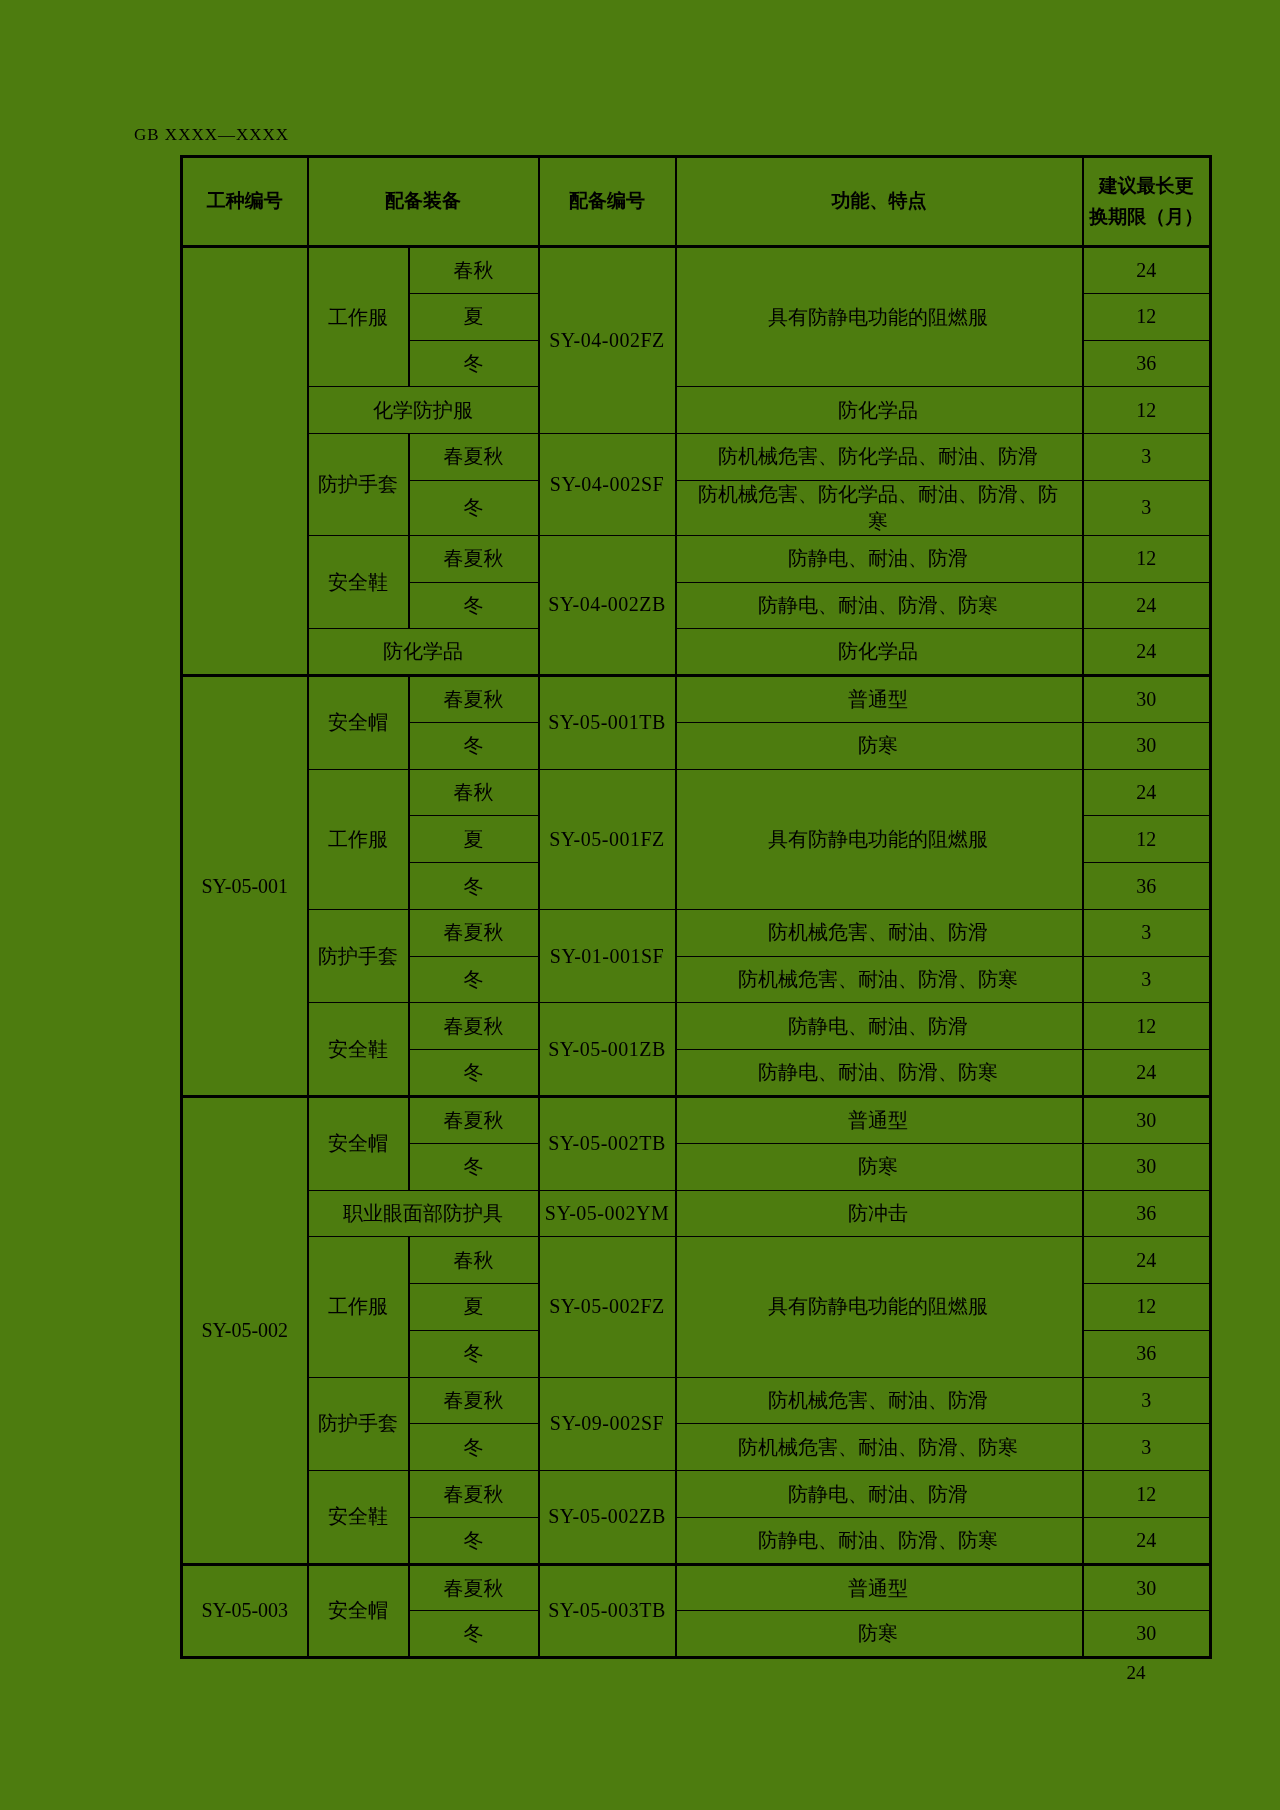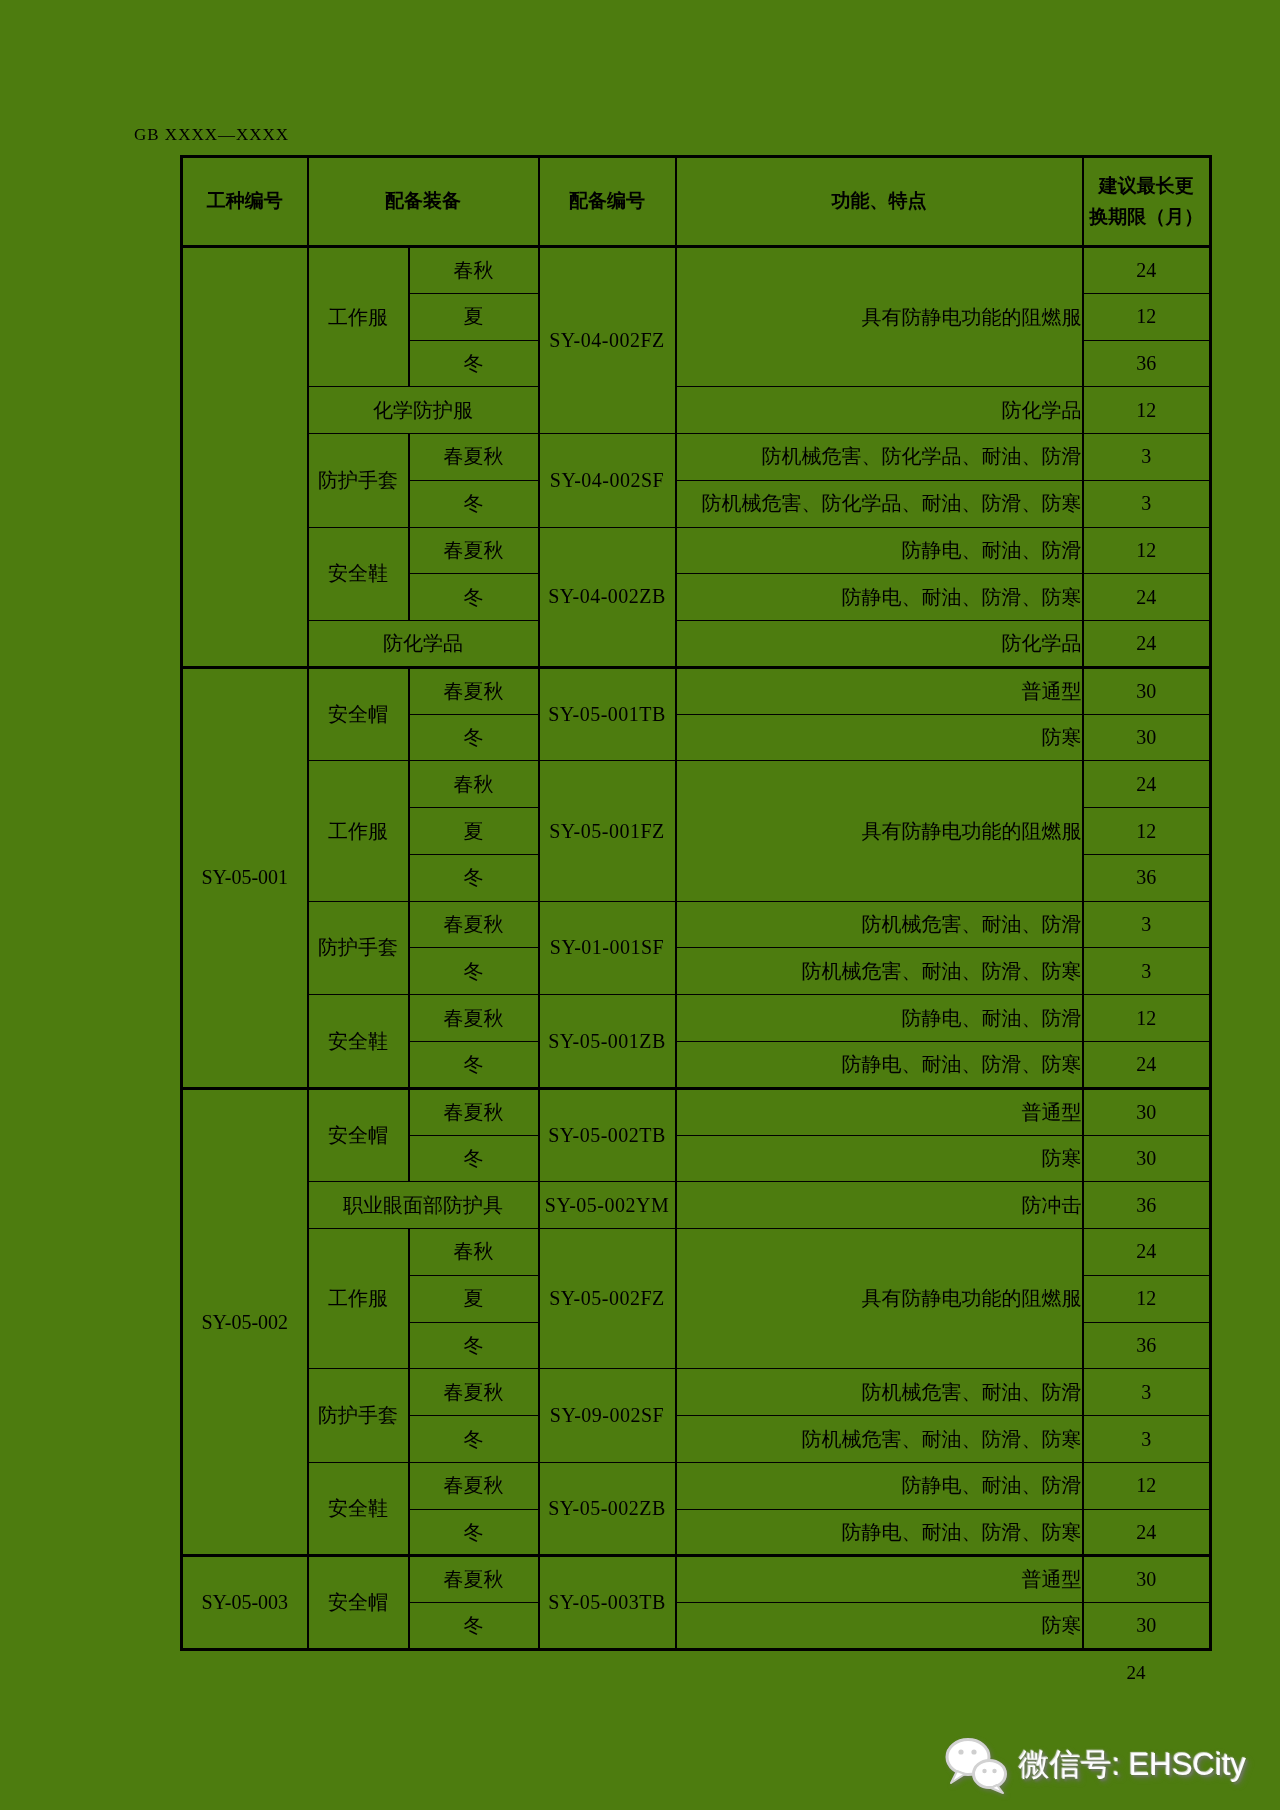--- a/index.html
+++ b/index.html
@@ -34,21 +34,21 @@
   }
   td{
     border:solid #000;border-width:1px 2px;
     font-size:20px;
     vertical-align:middle;
     padding:0;
   }
   tr.thick td{border-top-width:3px;}
   .k-job,.k-equip,.k-equipwide,.k-season,.k-num{text-align:center;}
   .k-code{text-align:center;letter-spacing:0.5px;}
-  .k-func{text-align:right;padding-left:14px;padding-right:0;}
+  .k-func{text-align:center;padding-left:14px;padding-right:16px;}
   .pagenum{
     position:absolute;left:1118px;top:1662px;width:36px;
     text-align:center;font-size:19px;
   }
   .watermark{
     position:absolute;right:34px;top:1736px;
     display:flex;align-items:center;gap:10px;
     filter:drop-shadow(2px 2px 2px rgba(110,110,110,0.65));
   }
   .wm-text{
@@ -255,27 +255,14 @@
         <tr>
           <td class="k-season">冬</td>
           <td class="k-func">防寒</td>
           <td class="k-num">30</td>
         </tr>
       </tbody>
   </table>
 
   <div class="pagenum">24</div>
 
-  <div class="watermark">
-    <svg width="66" height="58" viewBox="0 0 66 58">
-      <ellipse cx="25" cy="21" rx="21" ry="17.5" fill="#ffffff" stroke="#d2d2d2" stroke-width="3"></ellipse>
-      <path d="M14 35 L8 47 L22 38 Z" fill="#ffffff" stroke="#d2d2d2" stroke-width="2" stroke-linejoin="round"></path>
-      <circle cx="18" cy="16" r="2.6" fill="#cfcfcf"></circle>
-      <circle cx="31" cy="16" r="2.6" fill="#cfcfcf"></circle>
-      <ellipse cx="46.5" cy="38" rx="16" ry="13.5" fill="#ffffff" stroke="#d2d2d2" stroke-width="3"></ellipse>
-      <path d="M54 49 L60 57 L48 52 Z" fill="#ffffff" stroke="#d2d2d2" stroke-width="2" stroke-linejoin="round"></path>
-      <circle cx="41.5" cy="35" r="2.2" fill="#cfcfcf"></circle>
-      <circle cx="51.5" cy="35" r="2.2" fill="#cfcfcf"></circle>
-    </svg>
-    <span class="wm-text">微信号: EHSCity</span>
-  </div>
 
 </div>
 
 </body></html>

